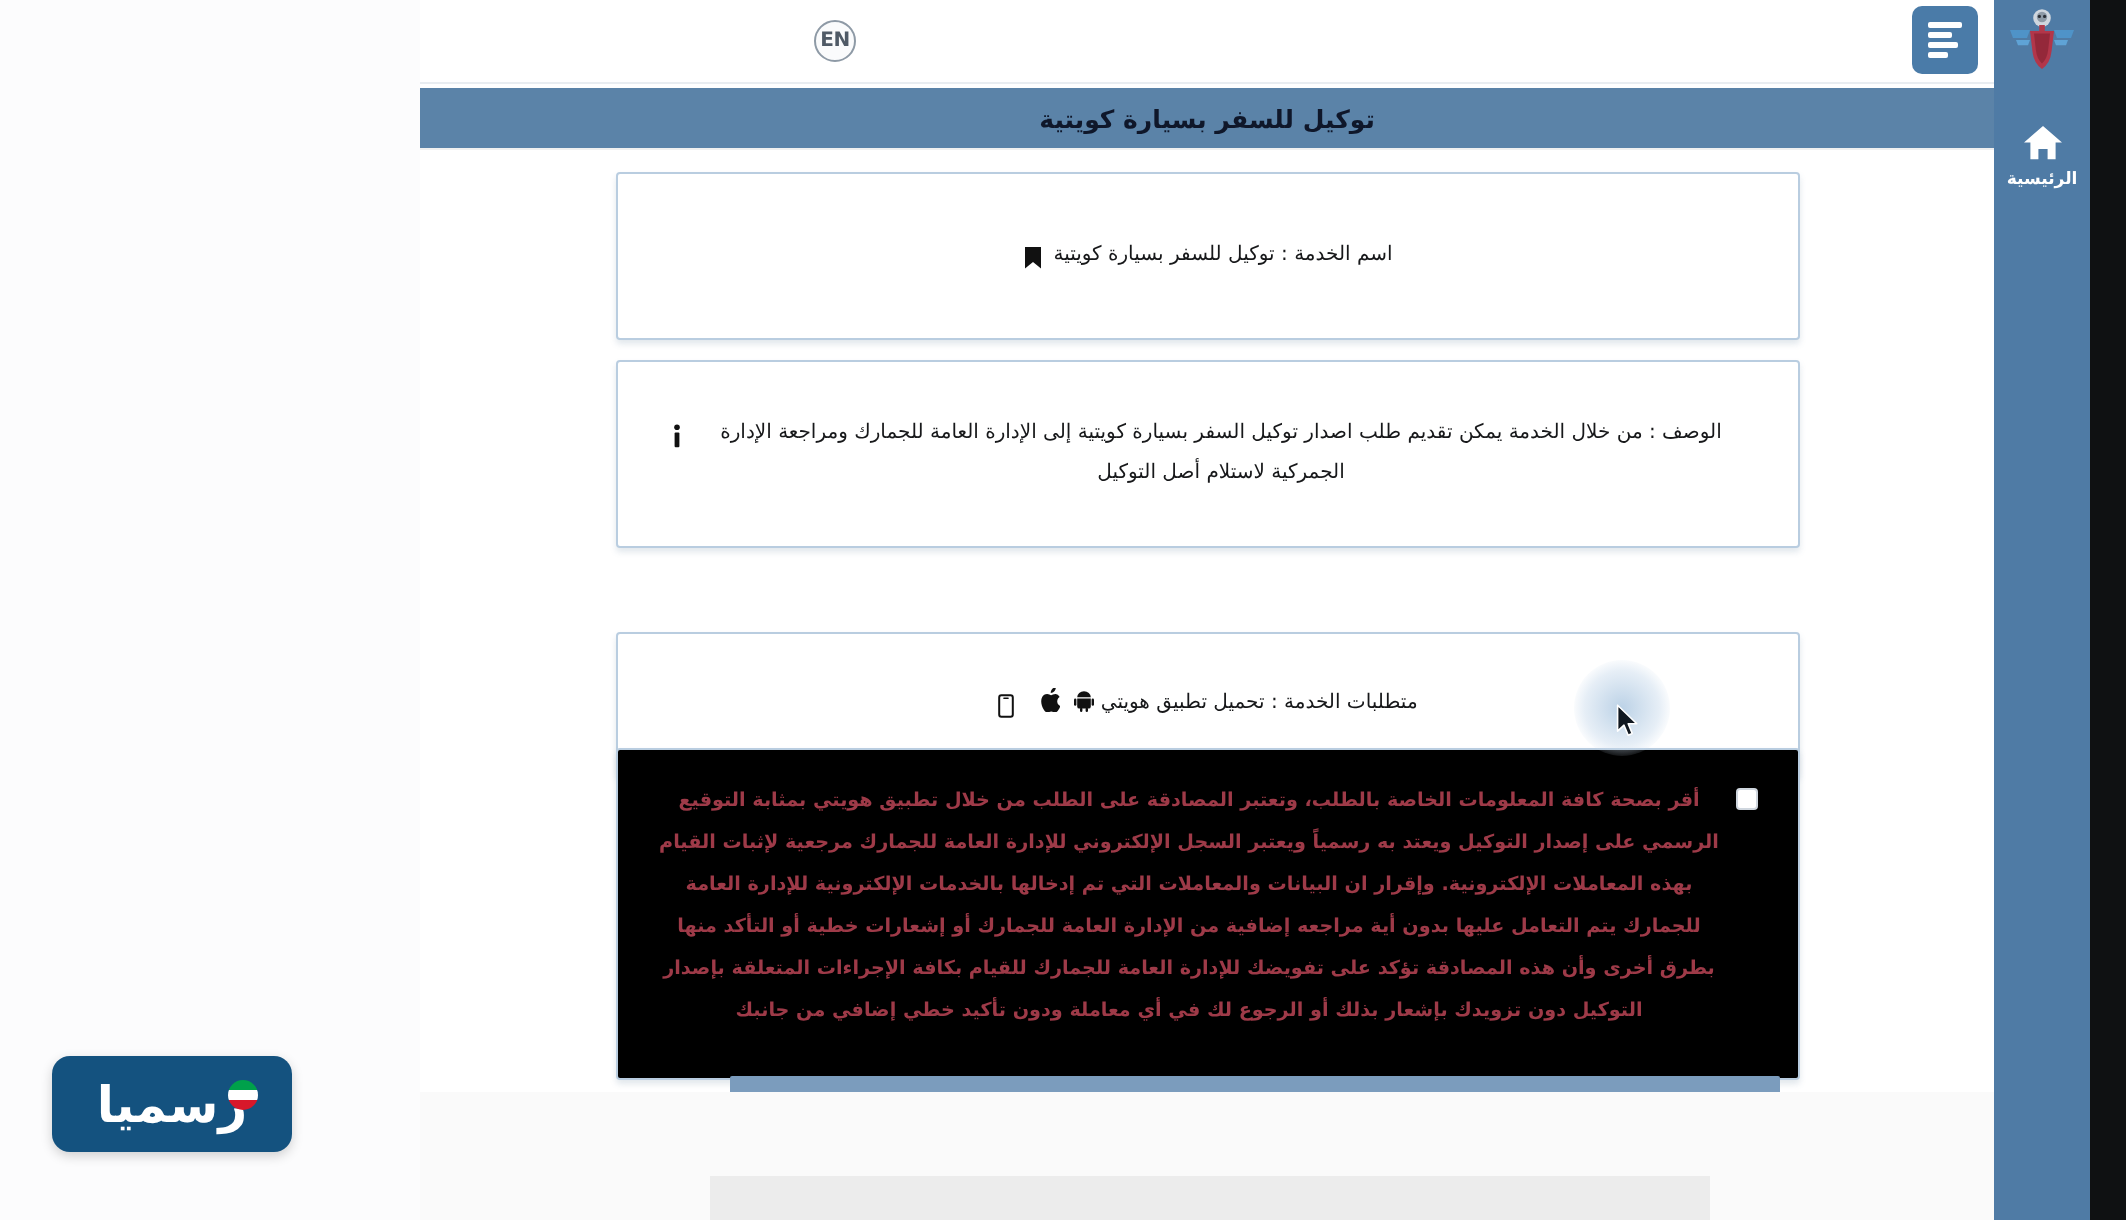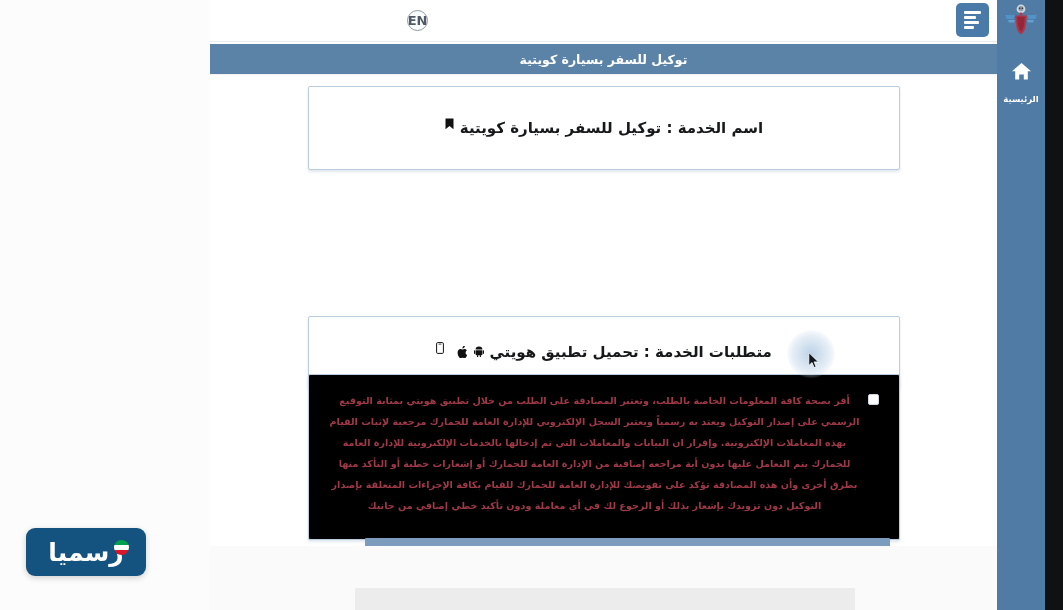--- a/index.html
+++ b/index.html
@@ -38,21 +38,21 @@
     border-bottom: 1px solid #e9edf1;
   }
   .lang-toggle {
     position: absolute;
     left: 197px; top: 10px;
     width: 21px; height: 21px;
     border-radius: 50%;
     border: 1.6px solid #8e9aa6;
     background: #fafbfc;
     display: flex; align-items: center; justify-content: center;
-    font-size: 13px; font-weight: 700; color: #4f5a66;
+    font-size: 10px; font-weight: 700; color: #4f5a66;
     letter-spacing: -0.2px;
     cursor: pointer;
   }
   .menu-btn {
     position: absolute;
     right: 8px; top: 3px;
     width: 33px; height: 34px;
     border-radius: 5px;
     background: #4a7ba8;
     display: flex; align-items: center; justify-content: center;
@@ -67,21 +67,21 @@
 
   
   .title-band {
     position: absolute; left: 0; top: 44px;
     width: 787px; height: 30px;
     background: #5b83a8;
     display: flex; align-items: center; justify-content: center;
     box-shadow: 0 1px 0 rgba(0,0,0,0.06);
   }
   .title-band .txt {
-    color: #ffffff;
+    color: #0f172a;
     font-size: 12.5px;
     font-weight: 700;
     letter-spacing: 0.2px;
   }
 
   
   .content {
     position: absolute;
     left: 0; top: 76px;
     width: 787px; height: 470px;
@@ -104,22 +104,22 @@
   .card .row {
     display: flex;
     align-items: flex-start;
     justify-content: center;
     gap: 6px;
     flex-direction: row-reverse;
     text-align: center;
     width: 100%;
   }
   .card .label {
-    font-size: 15px;
-    font-weight: 700;
+    font-size: 10px;
+    font-weight: 400;
     color: #17181a;
     line-height: 2.0;
   }
   .card .gi { flex: 0 0 auto; line-height: 1; color: #111; font-size: 11px; padding-top: 5px; }
 
   #card-name { top: 10px; height: 84px; }
   #card-desc { top: 104px; height: 94px; }
   #card-req  { top: 212px; height: 72px; margin-top: 28px; }
 
   .card-req-icons {
@@ -205,21 +205,21 @@
   }
   .sidebar-logo {
     position: absolute;
     left: 6px; top: 2px;
     width: 36px; height: 34px;
   }
   .sidebar-item {
     position: absolute;
     left: 0; top: 62px;
     width: 48px;
-    display: flex; flex-direction: column; align-items: center; gap: 10px;
+    display: flex; flex-direction: column; align-items: center; gap: 0;
     cursor: pointer;
   }
   .sidebar-item .ico { color: #ffffff; font-size: 19px; line-height: 1; }
   .sidebar-item .lbl { color: #ffffff; font-size: 8.5px; font-weight: 700; }
 
   
   .right-edge {
     position: absolute;
     left: 1045px; top: 0;
     width: 18px; height: 610px;
@@ -304,20 +304,31 @@
         <div class="row">
           <span class="gi">
             <svg width="9" height="12" viewBox="0 0 9 12" aria-hidden="true">
               <path d="M0.5 0.5 H8.5 V11.2 L4.5 8.0 L0.5 11.2 Z" fill="#111"></path>
             </svg>
           </span>
           <span class="label">اسم الخدمة : توكيل للسفر بسيارة كويتية</span>
         </div>
       </div>
 
+      <div class="card" id="card-desc">
+        <div class="row">
+          <span class="gi">
+            <svg width="7" height="12" viewBox="0 0 7 12" aria-hidden="true">
+              <circle cx="3.5" cy="1.6" r="1.4" fill="#111"></circle>
+              <rect x="2.3" y="4.2" width="2.4" height="7.4" rx="0.5" fill="#111"></rect>
+            </svg>
+          </span>
+          <span class="label">الوصف : من خلال الخدمة يمكن تقديم طلب اصدار توكيل السفر بسيارة كويتية إلى الإدارة العامة للجمارك ومراجعة الإدارة الجمركية لاستلام أصل التوكيل</span>
+        </div>
+      </div>
 
       <div class="card" id="card-req">
         <div class="row">
           <span class="gi">
             <svg width="8" height="12" viewBox="0 0 8 12" aria-hidden="true">
               <rect x="0.6" y="0.6" width="6.8" height="10.8" rx="1.1" fill="none" stroke="#111" stroke-width="1"></rect>
               <rect x="2.6" y="1.8" width="2.8" height="0.7" rx="0.35" fill="#111"></rect>
             </svg>
           </span>
           <span class="label">

